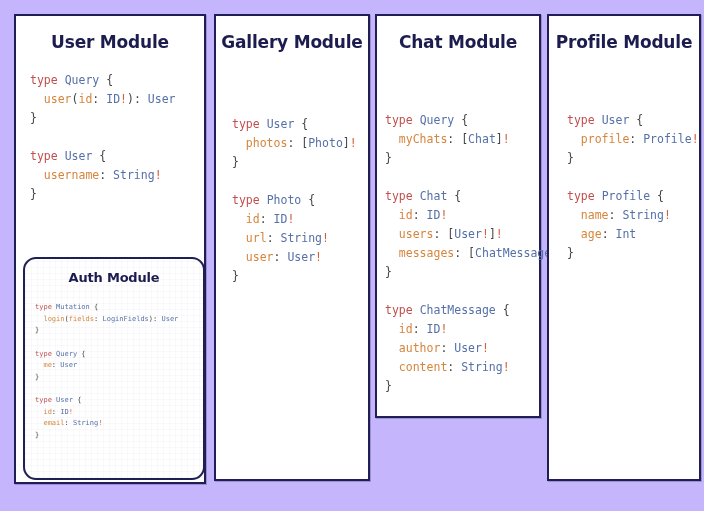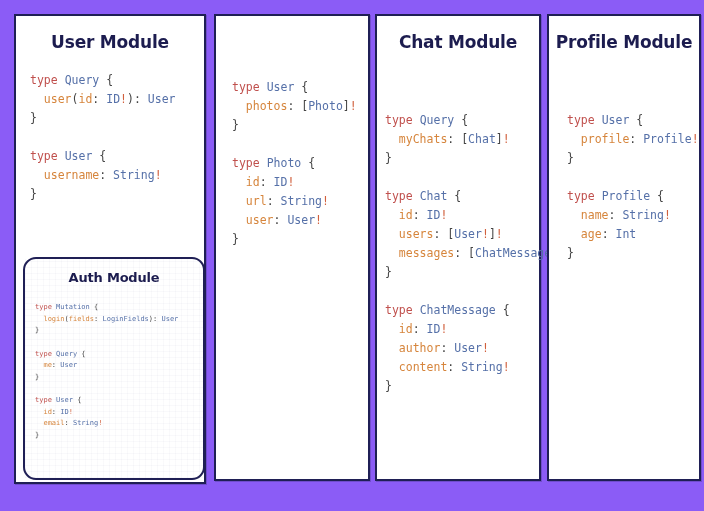--- a/index.html
+++ b/index.html
@@ -14,21 +14,21 @@
     font-family: "Liberation Sans", sans-serif;
     overflow: hidden;
     position: relative;
   }
 
   #stage {
     position: absolute;
     left: 0; top: 0;
     width: 704px;
     height: 511px;
-    background: #8b5cf6;
+    background: #c4b5fd;
   }
 
   
   .card {
     position: absolute;
     background: #ffffff;
     border: 2px solid #1f1f55;
     box-sizing: border-box;
     box-shadow: 1px 1px 0 rgba(31,31,85,0.25);
   }
@@ -82,21 +82,21 @@
   .tname{ color: #5570a8; }      
   .fld  { color: #d6853c; }      
   .ty   { color: #5570a8; }      
   .bang { color: #d1603d; }      
   .punc { color: #444444; }      
 
   
   #card-user    { left: 14px;  top: 14px;  width: 192px; height: 470px; }
   #card-auth    { left: 7px;   top: 241px; width: 182px; height: 223px; border-radius: 13px; }
   #card-gallery { left: 214px; top: 14px;  width: 156px; height: 467px; }
-  #card-chat    { left: 375px; top: 14px;  width: 166px; height: 467px; }
+  #card-chat    { left: 375px; top: 14px;  width: 166px; height: 404px; }
   #card-profile { left: 547px; top: 14px;  width: 154px; height: 467px; }
 
   .body-pad    { padding: 0 0 0 14px; margin-top: 18px; }
   .body-pad-sm { padding: 0 0 0 10px; margin-top: 16px; }
   .body-pad-lg { padding: 0 0 0 16px; margin-top: 62px; }
   .body-pad-chat { padding: 0 0 0 8px; margin-top: 58px; }
   .body-pad-prof { padding: 0 0 0 18px; margin-top: 58px; }
 
   
   #card-auth .texture {
@@ -121,20 +121,21 @@
     <div class="card nested" id="card-auth">
       <div class="texture"></div>
       <div class="inner">
         <div class="card-title small">Auth Module</div>
         <div class="code sm body-pad-sm" id="code-auth"><div class="blk"><span class="ln"><span class="kw">type </span><span class="tname">Mutation</span><span class="punc"> {</span></span><span class="ln ind"><span class="fld">login</span><span class="punc">(</span><span class="fld">fields</span><span class="punc">: </span><span class="ty">LoginFields</span><span class="punc">)</span><span class="punc">: </span><span class="ty">User</span></span><span class="ln"><span class="punc">}</span></span></div><div class="blk"><span class="ln"><span class="kw">type </span><span class="tname">Query</span><span class="punc"> {</span></span><span class="ln ind"><span class="fld">me</span><span class="punc">: </span><span class="ty">User</span></span><span class="ln"><span class="punc">}</span></span></div><div class="blk"><span class="ln"><span class="kw">type </span><span class="tname">User</span><span class="punc"> {</span></span><span class="ln ind"><span class="fld">id</span><span class="punc">: </span><span class="ty">ID</span><span class="bang">!</span></span><span class="ln ind"><span class="fld">email</span><span class="punc">: </span><span class="ty">String</span><span class="bang">!</span></span><span class="ln"><span class="punc">}</span></span></div></div>
       </div>
     </div>
   </div>
 
   <div class="card" id="card-gallery">
+    <div class="card-title big">Gallery Module</div>
     <div class="code lg body-pad-lg" id="code-gallery"><div class="blk"><span class="ln"><span class="kw">type </span><span class="tname">User</span><span class="punc"> {</span></span><span class="ln ind"><span class="fld">photos</span><span class="punc">: </span><span class="punc">[</span><span class="ty">Photo</span><span class="punc">]</span><span class="bang">!</span></span><span class="ln"><span class="punc">}</span></span></div><div class="blk"><span class="ln"><span class="kw">type </span><span class="tname">Photo</span><span class="punc"> {</span></span><span class="ln ind"><span class="fld">id</span><span class="punc">: </span><span class="ty">ID</span><span class="bang">!</span></span><span class="ln ind"><span class="fld">url</span><span class="punc">: </span><span class="ty">String</span><span class="bang">!</span></span><span class="ln ind"><span class="fld">user</span><span class="punc">: </span><span class="ty">User</span><span class="bang">!</span></span><span class="ln"><span class="punc">}</span></span></div></div>
   </div>
 
   <div class="card" id="card-chat">
     <div class="card-title big">Chat Module</div>
     <div class="code lg body-pad-chat" id="code-chat"><div class="blk"><span class="ln"><span class="kw">type </span><span class="tname">Query</span><span class="punc"> {</span></span><span class="ln ind"><span class="fld">myChats</span><span class="punc">: </span><span class="punc">[</span><span class="ty">Chat</span><span class="punc">]</span><span class="bang">!</span></span><span class="ln"><span class="punc">}</span></span></div><div class="blk"><span class="ln"><span class="kw">type </span><span class="tname">Chat</span><span class="punc"> {</span></span><span class="ln ind"><span class="fld">id</span><span class="punc">: </span><span class="ty">ID</span><span class="bang">!</span></span><span class="ln ind"><span class="fld">users</span><span class="punc">: </span><span class="punc">[</span><span class="ty">User</span><span class="bang">!</span><span class="punc">]</span><span class="bang">!</span></span><span class="ln ind"><span class="fld">messages</span><span class="punc">: </span><span class="punc">[</span><span class="ty">ChatMessage</span><span class="punc">]</span><span class="bang">!</span></span><span class="ln"><span class="punc">}</span></span></div><div class="blk"><span class="ln"><span class="kw">type </span><span class="tname">ChatMessage</span><span class="punc"> {</span></span><span class="ln ind"><span class="fld">id</span><span class="punc">: </span><span class="ty">ID</span><span class="bang">!</span></span><span class="ln ind"><span class="fld">author</span><span class="punc">: </span><span class="ty">User</span><span class="bang">!</span></span><span class="ln ind"><span class="fld">content</span><span class="punc">: </span><span class="ty">String</span><span class="bang">!</span></span><span class="ln"><span class="punc">}</span></span></div></div>
   </div>
 
   <div class="card" id="card-profile">
     <div class="card-title big">Profile Module</div>

